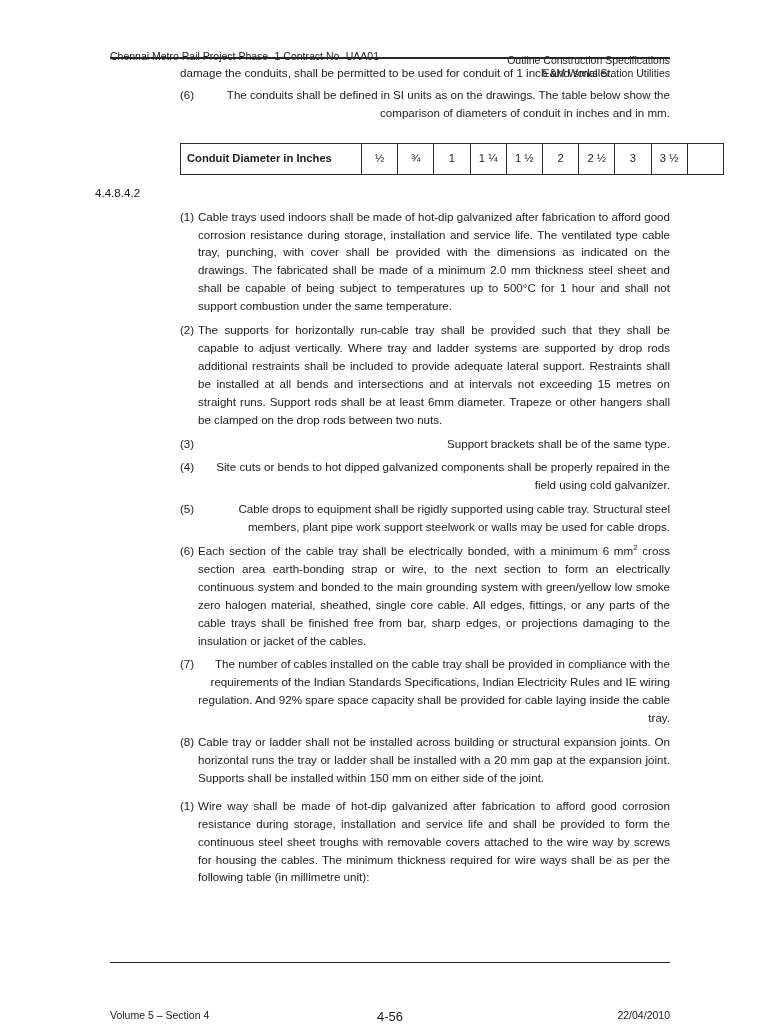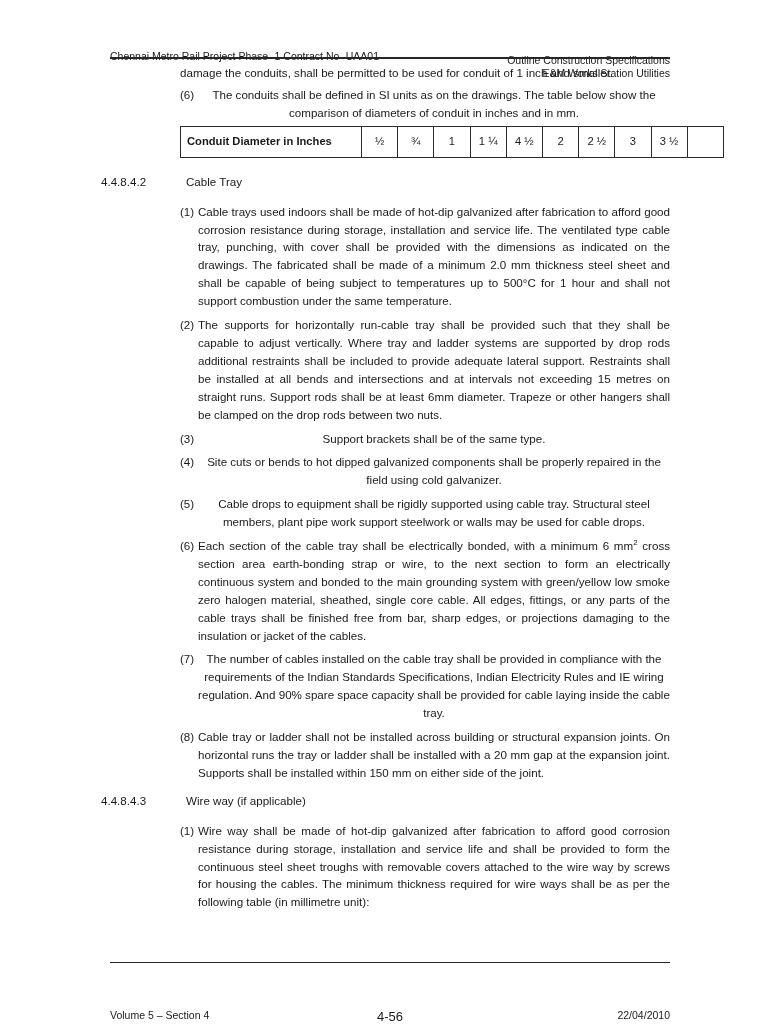--- a/index.html
+++ b/index.html
@@ -112,27 +112,27 @@
     width: 18px;
     flex: 0 0 18px;
     text-align: left;
   }
   .li .txt {
     flex: 1 1 auto;
     text-align: justify;
     text-justify: inter-word;
   }
   .li .txt.nojust {
-    text-align: center;
+    text-align: right;
   }
 
   
   .section {
     display: flex;
-    margin: 6px;
+    margin: 0;
     width: 578px;
   }
   .section .secnum {
     width: 85px;
     flex: 0 0 85px;
   }
   .section .sectitle {
     flex: 1 1 auto;
   }
 
@@ -141,21 +141,21 @@
   .sp-4 { height: 9px; }
 
   sup {
     font-size: 0.68em;
     vertical-align: super;
     line-height: 0;
   }
 
   
   .tbl-wrap {
-    margin: 4px 0 0 85px;
+    margin: 21px 0 0 85px;
   }
   table.conduit {
     border-collapse: collapse;
     table-layout: fixed;
     width: 480px;
     font-size: 11.2px;
   }
   table.conduit td {
     border: 1.3px solid #2b2b2b;
     text-align: center;
@@ -200,36 +200,35 @@
 
     <div class="tbl-wrap">
       <table class="conduit">
         <tbody>
           <tr>
             <td class="rowlabel lbl-left">Conduit Diameter in Inches</td>
             <td class="d">½</td>
             <td class="d">¾</td>
             <td class="d">1</td>
             <td class="d">1 ¼</td>
-            <td class="d">4 ½</td>
+            <td class="d">1 ½</td>
             <td class="d">2</td>
             <td class="d">2 ½</td>
             <td class="d">3</td>
             <td class="d">3 ½</td>
             <td class="d"></td>
           </tr>
         </tbody>
       </table>
     </div>
 
     <div class="sp-4"></div>
 
     <div class="section">
       <span class="secnum">4.4.8.4.2</span>
-      <span class="sectitle">Cable Tray</span>
     </div>
 
     <div class="sp-3"></div>
 
     <div class="li">
       <span class="marker">(1)</span>
       <span class="txt">Cable trays used indoors shall be made of hot-dip galvanized after fabrication to afford good corrosion resistance during storage, installation and service life. The ventilated type cable tray, punching, with cover shall be provided with the dimensions as indicated on the drawings. The fabricated shall be made of a minimum 2.0 mm thickness steel sheet and shall be capable of being subject to temperatures up to 500°C for 1 hour and shall not support combustion under the same temperature.</span>
     </div>
 
     <div class="sp-3"></div>
@@ -264,36 +263,32 @@
 
     <div class="li">
       <span class="marker">(6)</span>
       <span class="txt"><span>Each section of the cable tray shall be electrically bonded, with a minimum 6 mm</span><sup>2</sup><span> cross section area   earth-bonding strap or wire, to the next section to form an electrically continuous system and bonded to the main grounding system with green/yellow low smoke zero halogen material, sheathed, single core cable. All edges, fittings, or any parts of the cable trays shall be finished free from bar, sharp edges, or projections damaging to the insulation or jacket of the cables.</span></span>
     </div>
 
     <div class="sp-3"></div>
 
     <div class="li">
       <span class="marker">(7)</span>
-      <span class="txt nojust">The number of cables installed on the cable tray shall be provided in compliance with the requirements of the Indian Standards Specifications, Indian Electricity Rules and IE wiring regulation. And 90% spare space capacity shall be provided for cable laying inside the cable tray.</span>
+      <span class="txt nojust">The number of cables installed on the cable tray shall be provided in compliance with the requirements of the Indian Standards Specifications, Indian Electricity Rules and IE wiring regulation. And 92% spare space capacity shall be provided for cable laying inside the cable tray.</span>
     </div>
 
     <div class="sp-3"></div>
 
     <div class="li">
       <span class="marker">(8)</span>
       <span class="txt">Cable tray or ladder shall not be installed across building or structural expansion joints.  On horizontal runs the tray or ladder shall be installed with a 20 mm gap at the expansion joint.  Supports shall be installed within 150 mm on either side of the joint.</span>
     </div>
 
     <div class="sp-2"></div>
 
-    <div class="section">
-      <span class="secnum">4.4.8.4.3</span>
-      <span class="sectitle">Wire way (if applicable)</span>
-    </div>
 
     <div class="sp-3"></div>
 
     <div class="li">
       <span class="marker">(1)</span>
       <span class="txt">Wire way shall be made of hot-dip galvanized after fabrication to afford good corrosion resistance during storage, installation and service life and shall be provided to form the continuous steel sheet troughs with removable covers attached to the wire way by screws for housing the cables. The minimum thickness required for wire ways shall be as per the following table (in millimetre unit):</span>
     </div>
 
   </div>
 

